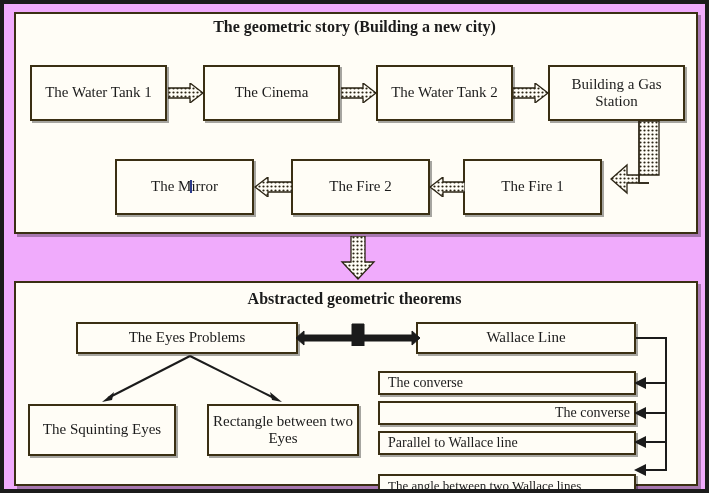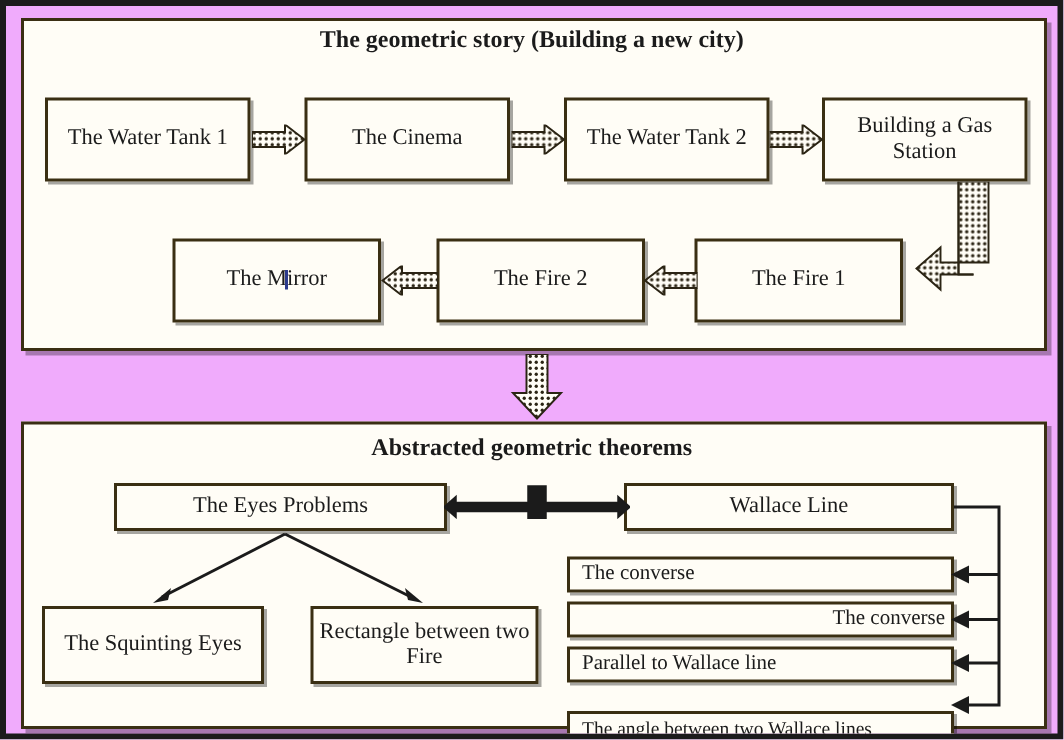--- a/index.html
+++ b/index.html
@@ -182,21 +182,21 @@
       <path d="M2,2 L86,44" stroke="#1b1b1b" stroke-width="2" fill="none"></path>
       <path d="M94,48 L82,38 L84,46 Z" fill="#1b1b1b"></path>
     </svg>
   </div>
 
   <div class="box" style="left:24px; top:400px; width:148px; height:52px;">
     <span>The Squinting Eyes</span>
   </div>
 
   <div class="box" style="left:203px; top:400px; width:152px; height:52px;">
-    <span>Rectangle between two Fire</span>
+    <span>Rectangle between two Eyes</span>
   </div>
 
   <div class="box" style="left:374px; top:367px; width:258px; height:24px; justify-content:flex-start; padding-left:8px; font-size:14px;">
     <span>The converse</span>
   </div>
 
   <div class="box" style="left:374px; top:397px; width:258px; height:24px; justify-content:flex-end; padding-left:8px; font-size:14px;">
     <span>The converse</span>
   </div>
 

